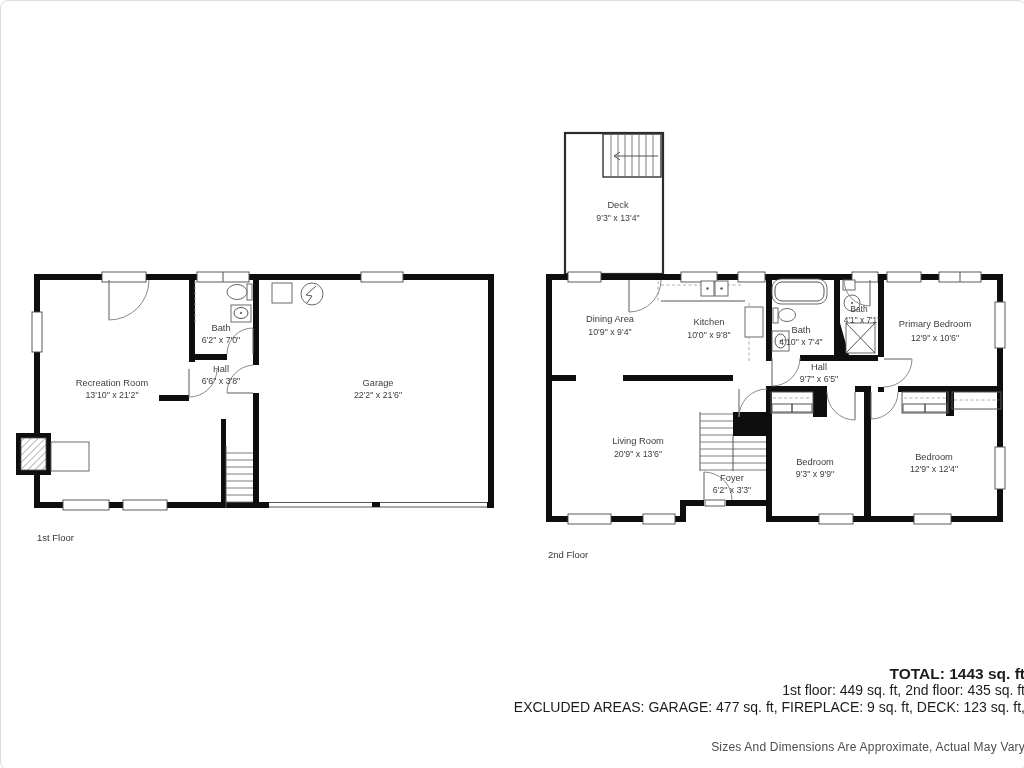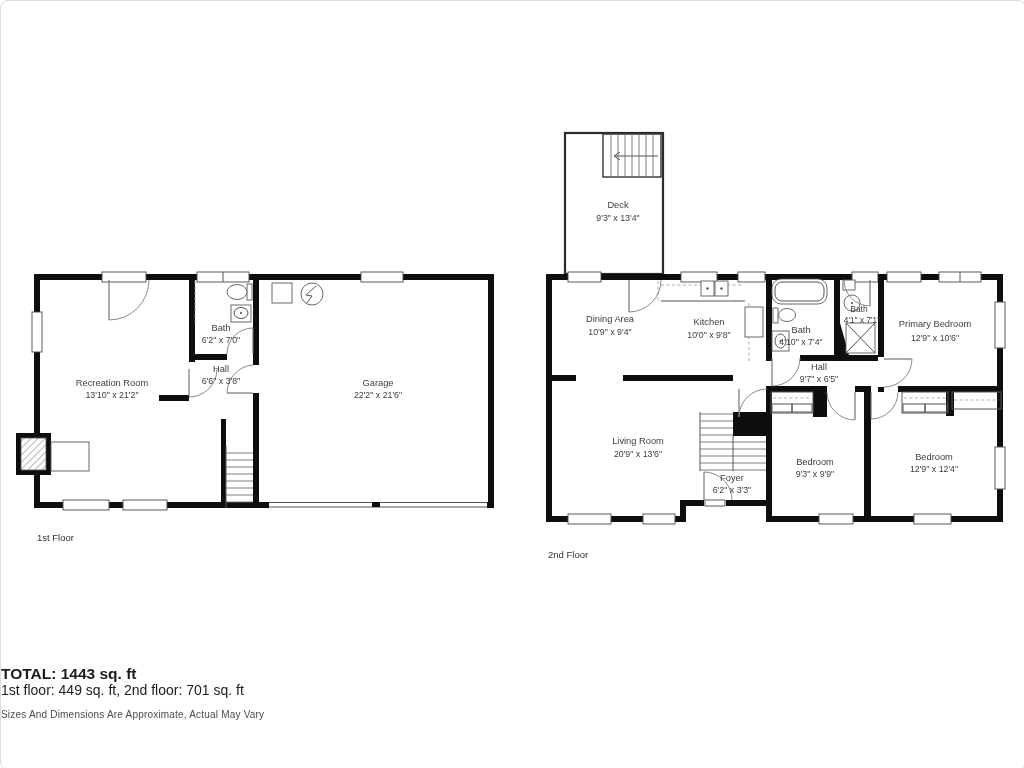--- a/index.html
+++ b/index.html
@@ -21,25 +21,25 @@
   .tread{stroke:#6f6f6f;stroke-width:0.9;}
   .dot{fill:#555555;}
   text{fill:#3d3d3d;}
   .room{font-size:9.3px;}
   .dims{font-size:8.8px;}
   .small{font-size:8.3px;}
   .floorlbl{font-size:9.5px;fill:#333333;}
   .mid{text-anchor:middle;}
   
   #summary{
-    position:absolute;left:0;right:0;top:664px;text-align:left;
-    color:#1c1c1c;font-size:14px;line-height:17px;
+    position:absolute;left:0;right:0;top:664px;text-align:right;
+    color:#1c1c1c;font-size:14px;line-height:17px;padding-left:16px;
   }
   #summary .total{font-size:15.5px;font-weight:bold;}
-  #summary .disclaimer{font-size:10px;color:#4d4d4d;margin-top:7px;letter-spacing:0.2px;}
+  #summary .disclaimer{font-size:12px;color:#4d4d4d;margin-top:23px;letter-spacing:0.2px;}
 </style>
 </head>
 <body>
 
 <div id="page">
 <svg width="1024" height="768" viewBox="0 0 1024 768">
   <defs>
     <pattern id="hatch" width="5" height="5" patternUnits="userSpaceOnUse" patternTransform="rotate(45)">
       <line x1="0" y1="0" x2="0" y2="5" stroke="#6a6a6a" stroke-width="1"></line>
     </pattern>
@@ -340,16 +340,17 @@
     <text class="room mid" x="814" y="464">Bedroom</text>
     <text class="dims mid" x="814" y="476">9'3" x 9'9"</text>
     <text class="room mid" x="933" y="459">Bedroom</text>
     <text class="dims mid" x="933" y="471">12'9" x 12'4"</text>
     <text class="floorlbl" x="547" y="557">2nd Floor</text>
   </g>
 </svg>
 
 <div id="summary">
   <div class="total">TOTAL: 1443 sq. ft</div>
-  <div>1st floor: 449 sq. ft, 2nd floor: 701 sq. ft</div>
+  <div>1st floor: 449 sq. ft, 2nd floor: 435 sq. ft</div>
+  <div>EXCLUDED AREAS: GARAGE: 477 sq. ft, FIREPLACE: 9 sq. ft, DECK: 123 sq. ft,</div>
   <div class="disclaimer">Sizes And Dimensions Are Approximate, Actual May Vary</div>
 </div>
 </div>
 
 </body></html>

